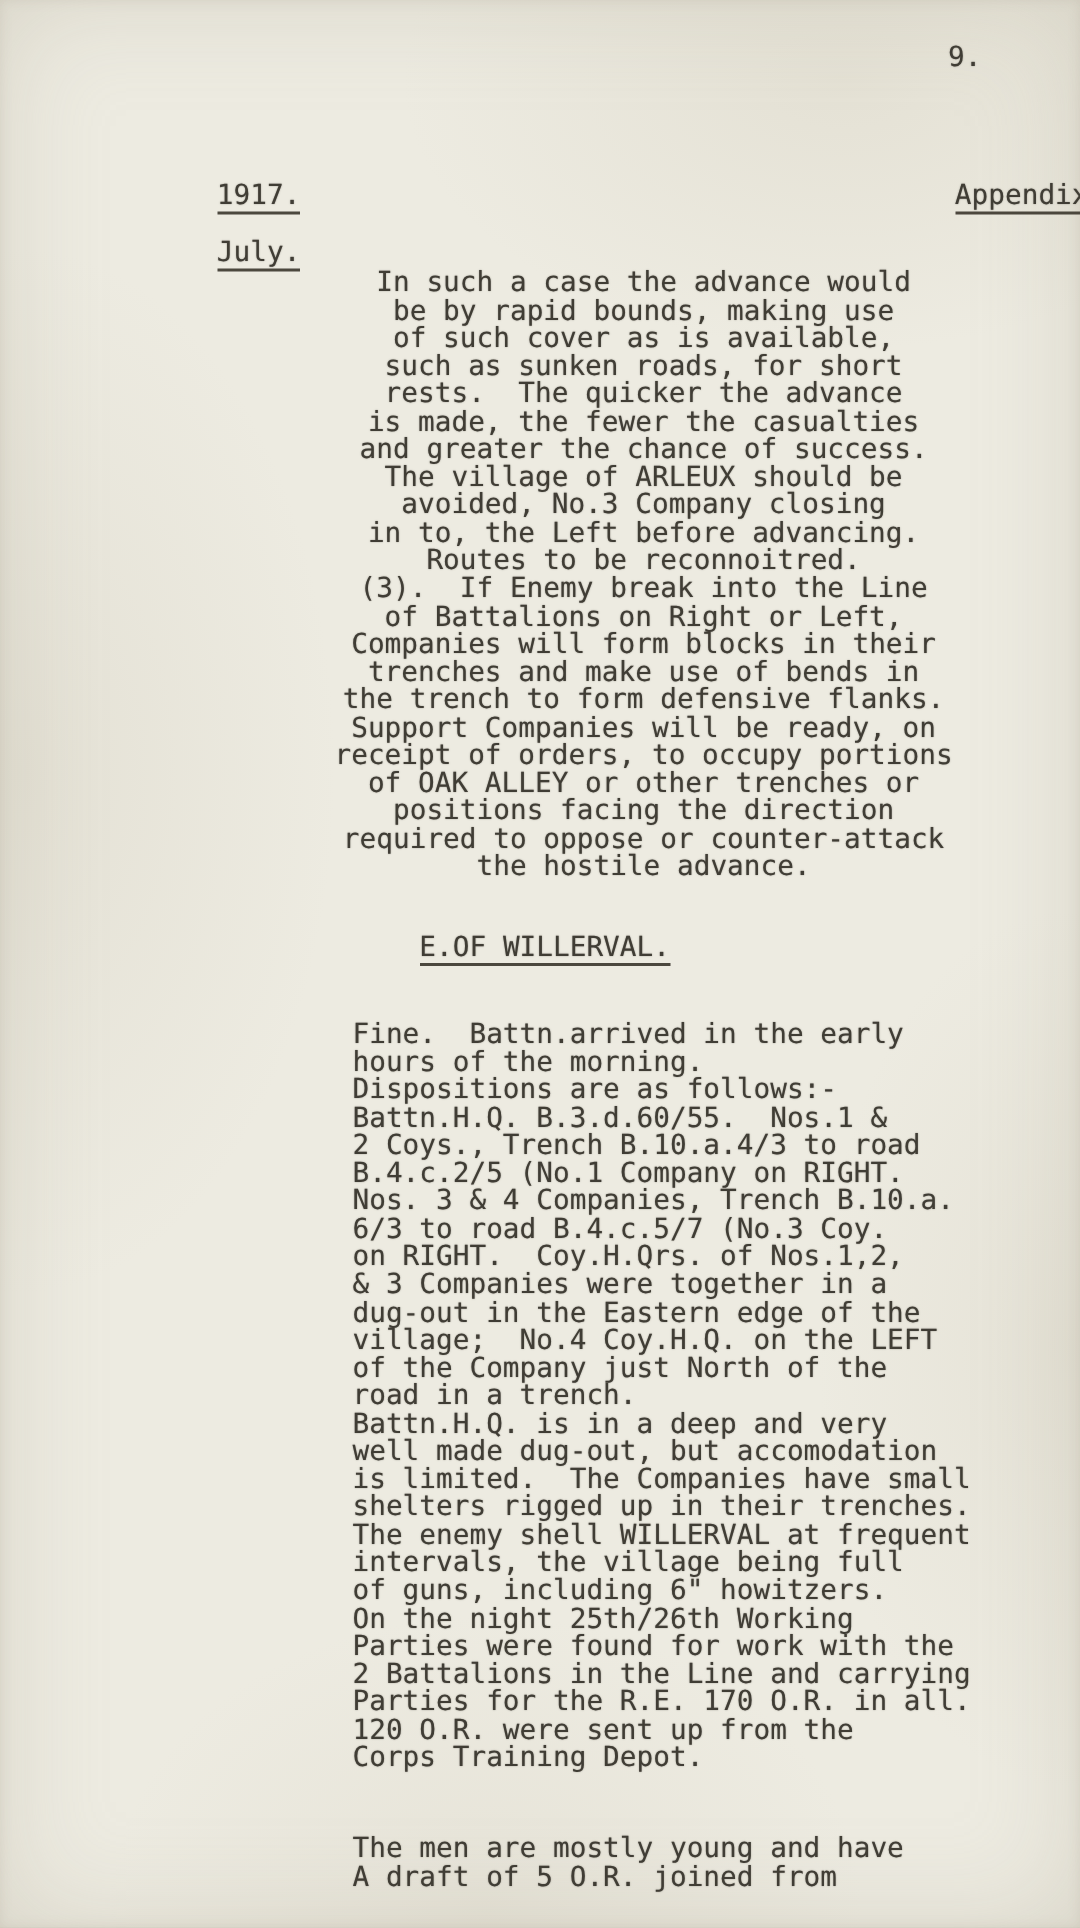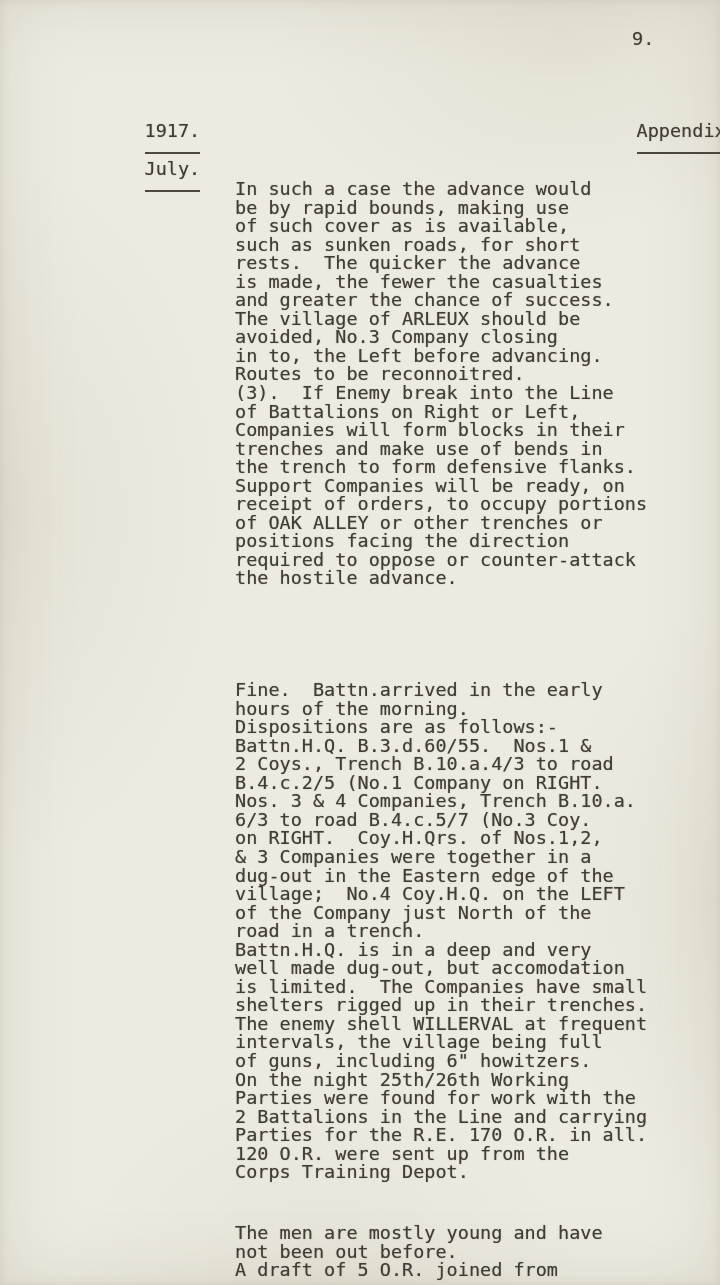--- a/index.html
+++ b/index.html
@@ -30,31 +30,31 @@
     font-size: 18.5px;
     line-height: 18.55px;
     letter-spacing: 0px;
     white-space: pre;
     text-shadow: 0 0 1px rgba(64,61,53,0.55);
   }
   .abs { position: absolute; }
   .underlined {
     display: inline-block;
     border-bottom: 2.6px solid rgba(62,58,48,0.92);
-    padding-bottom: 12px;
+    padding-bottom: 1px;
   }
   .line { height: 18.55px; }
   .para2 { margin-top: 5px; }
   
   .page-number   { left: 632px; top: 30px;  }
   .year-heading  { left: 100px; top: 103px; }
   .appendix-head { left: 592px; top: 103px; }
   .month-heading { left: 100px; top: 141px; }
   .entry1-dates  { left: 100px; top: 180px; }
-  .entry1-body   { left: 235px; top: 180px; }
+  .entry1-body   { left: 223px; top: 180px; text-align: center; }
   .section-head  { left: 235px; top: 604px; }
   .entry2-dates  { left: 100px; top: 644px; }
   .entry2-body   { left: 235px; top: 644px; }
 </style>
 </head>
 <body>
 
 <div class="sheet">
 
   <div class="abs type page-number">9.</div>
@@ -67,20 +67,23 @@
     <span class="underlined">Appendix.</span>
   </div>
 
   <div class="abs type month-heading">
     <span class="underlined">July.</span>
   </div>
 
 
   <div class="abs type entry1-body"><div class="line">In such a case the advance would</div><div class="line">be by rapid bounds, making use</div><div class="line">of such cover as is available,</div><div class="line">such as sunken roads, for short</div><div class="line">rests.  The quicker the advance</div><div class="line">is made, the fewer the casualties</div><div class="line">and greater the chance of success.</div><div class="line">The village of ARLEUX should be</div><div class="line">avoided, No.3 Company closing</div><div class="line">in to, the Left before advancing.</div><div class="line">Routes to be reconnoitred.</div><div class="line">(3).  If Enemy break into the Line</div><div class="line">of Battalions on Right or Left,</div><div class="line">Companies will form blocks in their</div><div class="line">trenches and make use of bends in</div><div class="line">the trench to form defensive flanks.</div><div class="line">Support Companies will be ready, on</div><div class="line">receipt of orders, to occupy portions</div><div class="line">of OAK ALLEY or other trenches or</div><div class="line">positions facing the direction</div><div class="line">required to oppose or counter-attack</div><div class="line">the hostile advance.</div></div>
 
+  <div class="abs type section-head">
+    <span class="underlined">E.OF WILLERVAL.</span>
+  </div>
 
 
   <div class="abs type entry2-body">
     <div><div class="line">Fine.  Battn.arrived in the early</div><div class="line">hours of the morning.</div><div class="line">Dispositions are as follows:-</div><div class="line">Battn.H.Q. B.3.d.60/55.  Nos.1 &amp;</div><div class="line">2 Coys., Trench B.10.a.4/3 to road</div><div class="line">B.4.c.2/5 (No.1 Company on RIGHT.</div><div class="line">Nos. 3 &amp; 4 Companies, Trench B.10.a.</div><div class="line">6/3 to road B.4.c.5/7 (No.3 Coy.</div><div class="line">on RIGHT.  Coy.H.Qrs. of Nos.1,2,</div><div class="line">&amp; 3 Companies were together in a</div><div class="line">dug-out in the Eastern edge of the</div><div class="line">village;  No.4 Coy.H.Q. on the LEFT</div><div class="line">of the Company just North of the</div><div class="line">road in a trench.</div><div class="line">Battn.H.Q. is in a deep and very</div><div class="line">well made dug-out, but accomodation</div><div class="line">is limited.  The Companies have small</div><div class="line">shelters rigged up in their trenches.</div><div class="line">The enemy shell WILLERVAL at frequent</div><div class="line">intervals, the village being full</div><div class="line">of guns, including 6" howitzers.</div><div class="line">On the night 25th/26th Working</div><div class="line">Parties were found for work with the</div><div class="line">2 Battalions in the Line and carrying</div><div class="line">Parties for the R.E. 170 O.R. in all.</div><div class="line">120 O.R. were sent up from the</div><div class="line">Corps Training Depot.</div></div>
-    <div class="para2"><div class="line">The men are mostly young and have</div><div class="line">not been out before.</div><div class="line">A draft of 5 O.R. joined from</div></div>
+    <div class="para2"><div class="line">The men are mostly young and have</div><div class="line">A draft of 5 O.R. joined from</div></div>
   </div>
 
 </div>
 
 </body></html>

